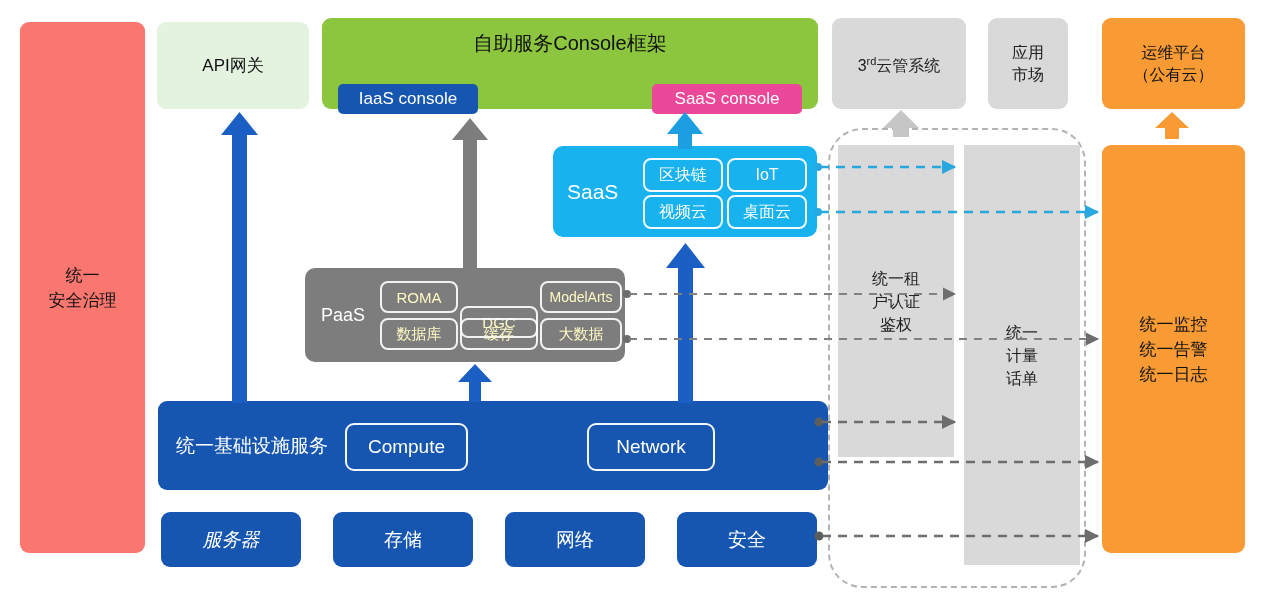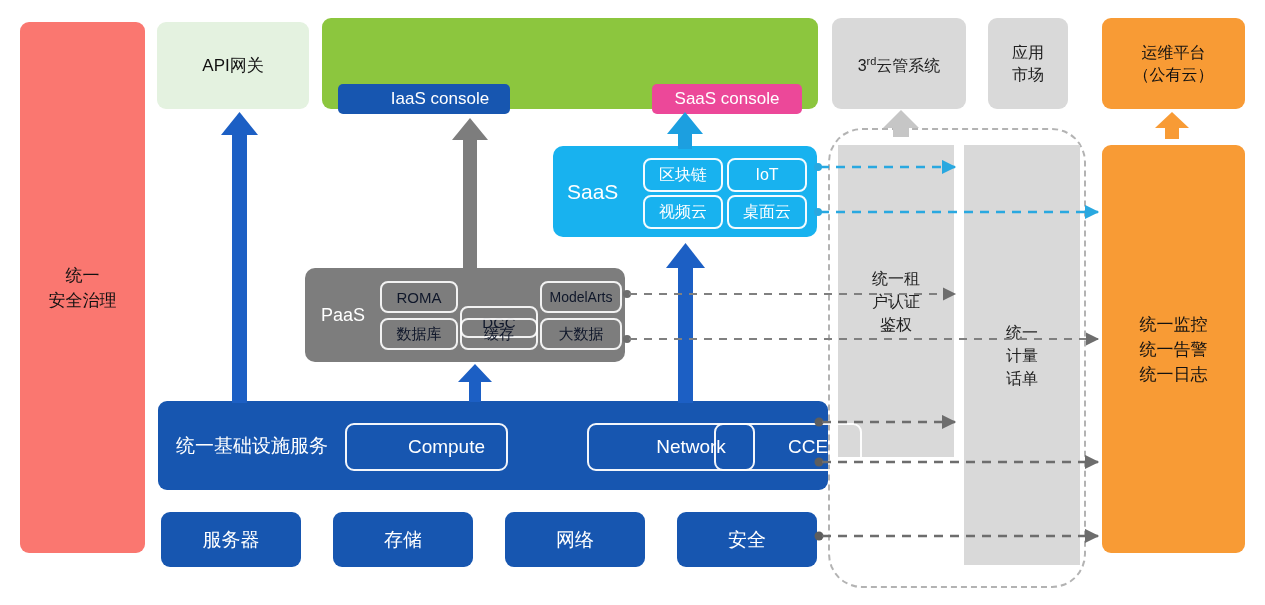--- a/index.html
+++ b/index.html
@@ -36,21 +36,21 @@
 
   
   .console-title{
     position:absolute;left:0;right:0;top:12px;text-align:center;
     font-size:20px;color:#111;
   }
   .console-chip{
     position:absolute;top:66px;height:30px;border-radius:5px;
     color:#fff;font-size:17px;display:flex;align-items:center;justify-content:center;
   }
-  .chip-iaas{background:#1756b0;left:16px;width:140px;padding-left:32px;}
+  .chip-iaas{background:#1756b0;left:16px;width:140px;}
   .chip-paas{background:#8e8e8e;left:174px;width:140px;}
   .chip-saas{background:#ec4899;left:330px;width:150px;}
 
   
   .block-saas{
     background:#18b2ef;border-radius:10px;
   }
   .block-saas .blk-label{
     position:absolute;left:14px;top:50%;transform:translateY(-50%);
     color:#fff;font-size:21px;
@@ -64,34 +64,34 @@
   
   .block-paas{
     background:#7d7d7d;border-radius:10px;
   }
   .block-paas .blk-label{
     position:absolute;left:16px;top:50%;transform:translateY(-50%);
     color:#fff;font-size:18px;
   }
   .sub-chip-grey{
     position:absolute;border:2px solid rgba(255,255,255,.9);
-    border-radius:8px;color:#0f172a;font-size:15px;
+    border-radius:8px;color:#fef9c3;font-size:15px;
     display:flex;align-items:center;justify-content:center;
   }
 
   
   .block-infra{background:#1756b0;border-radius:9px;}
   .block-infra .blk-label{
     position:absolute;left:18px;top:50%;transform:translateY(-50%);
     color:#fff;font-size:19px;
   }
   .sub-chip-blue{
     position:absolute;border:2px solid rgba(255,255,255,.95);
     border-radius:9px;color:#fff;font-size:19px;
-    display:flex;align-items:center;justify-content:center;padding-left:40px;
+    display:flex;align-items:center;justify-content:center;
   }
   .base-box{
     background:#1756b0;border-radius:9px;color:#fff;font-size:19px;
   }
 
   
   .col-grey{background:#d9d9d9;}
   .col-label{
     position:absolute;left:0;right:0;top:50%;transform:translateY(-50%);
     text-align:center;font-size:16px;line-height:23px;color:#222;
@@ -109,20 +109,21 @@
     <div>统一</div>
     <div>安全治理</div>
   </div>
 </div>
 
 <div class="abs panel-apigw center" style="left:157px;top:22px;width:152px;height:87px;">
   <span>API网关</span>
 </div>
 
 <div class="abs panel-green" style="left:322px;top:18px;width:496px;height:91px;">
+  <div class="console-title">自助服务Console框架</div>
   <div class="console-chip chip-iaas">IaaS console</div>
   <div class="console-chip chip-saas">SaaS console</div>
 </div>
 
 <div class="abs panel-grey center" style="left:832px;top:18px;width:134px;height:91px;">
   <span>
     <span>3</span><sup style="font-size:11px;">rd</sup><span>云管系统</span>
   </span>
 </div>
 
@@ -180,24 +181,23 @@
   <div class="sub-chip-grey" style="left:235px;top:13px;width:78px;height:28px;font-size:14px;">ModelArts</div>
   <div class="sub-chip-grey" style="left:75px;top:50px;width:74px;height:28px;">数据库</div>
   <div class="sub-chip-grey" style="left:155px;top:50px;width:74px;height:28px;">缓存</div>
   <div class="sub-chip-grey" style="left:235px;top:50px;width:78px;height:28px;">大数据</div>
 </div>
 
 <div class="abs block-infra" style="left:158px;top:401px;width:670px;height:89px;">
   <div class="blk-label">统一基础设施服务</div>
   <div class="sub-chip-blue" style="left:187px;top:22px;width:119px;height:44px;">Compute</div>
   <div class="sub-chip-blue" style="left:429px;top:22px;width:124px;height:44px;">Network</div>
-  <div class="sub-chip-blue" style="left:556px;top:22px;width:104px;height:44px;">CCE</div>
-</div>
-
-<div class="abs base-box center" style="left:161px;top:512px;width:140px;height:55px;">服务器</div>
+</div>
+
+<div class="abs base-box center" style="left:161px;top:512px;width:140px;height:55px;font-style:italic;">服务器</div>
 <div class="abs base-box center" style="left:333px;top:512px;width:140px;height:55px;">存储</div>
 <div class="abs base-box center" style="left:505px;top:512px;width:140px;height:55px;">网络</div>
 <div class="abs base-box center" style="left:677px;top:512px;width:140px;height:55px;">安全</div>
 
 <svg class="overlay" viewBox="0 0 1265 605">
   <defs>
     <marker id="arrowGrey" markerWidth="7" markerHeight="7" refX="5.5" refY="3" orient="auto">
       <path d="M0,0 L6,3 L0,6 z" fill="#6d6d6d"></path>
     </marker>
     <marker id="arrowBlue" markerWidth="7" markerHeight="7" refX="5.5" refY="3" orient="auto">

